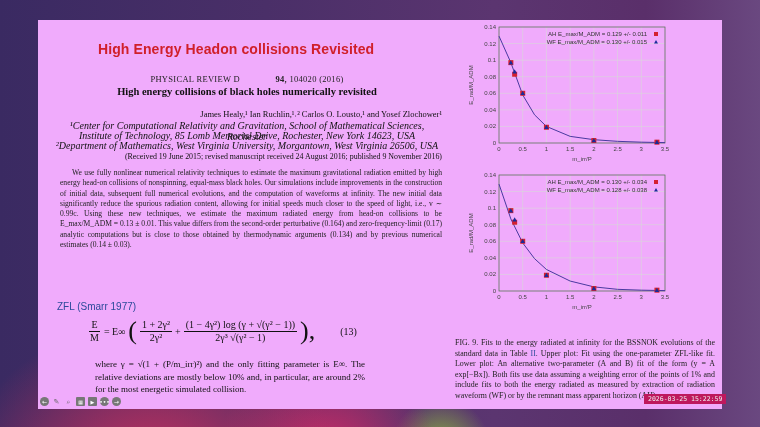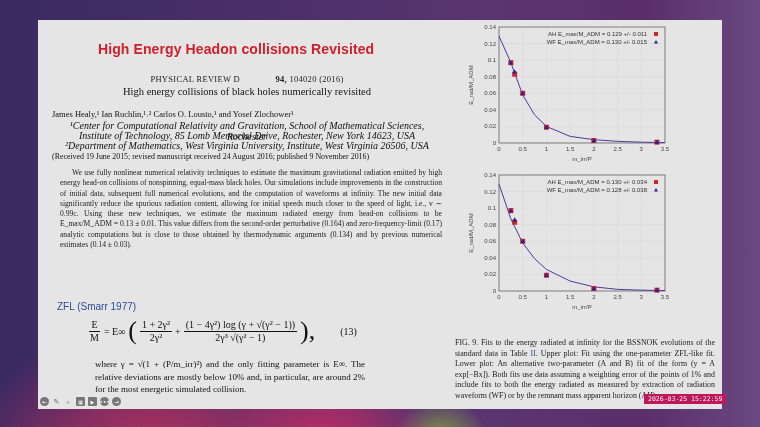--- a/index.html
+++ b/index.html
@@ -7,47 +7,47 @@
   body {
     position:relative;
     background: radial-gradient(ellipse at 20% 110%, #c8305e 0%, rgba(200,48,94,0) 22%),
                 radial-gradient(ellipse at 43% 108%, #d42a66 0%, rgba(212,42,102,0) 18%),
                 radial-gradient(ellipse at 58% 105%, #8ab040 0%, rgba(138,176,64,0) 8%),
                 linear-gradient(90deg, #3a2a62 0%, #4a2f68 35%, #5b3570 65%, #5a2f6a 85%, #6a4880 100%);
     font-family: "Liberation Serif", "DejaVu Serif", serif;
   }
   .slide {
     position:absolute; left:38px; top:20px; width:684px; height:389px;
-    background:#e5e5e5;
+    background:#f0abfc;
   }
   .slide-title {
     position:absolute; left:60px; top:21px;
     font-family:"Liberation Sans","DejaVu Sans",sans-serif;
     font-weight:bold; font-size:14px; color:#d0202a; letter-spacing:0.1px;
   }
   .left-col { position:absolute; left:14px; top:0; width:390px; }
   .journal {
     position:absolute; left:0; top:54px; width:390px; text-align:center;
     font-size:8.5px; color:#222; letter-spacing:0.3px;
   }
   .journal b { font-weight:bold;padding-left:33px; }
   .paper-title {
     position:absolute; left:0; top:66px; width:390px; text-align:center;
-    font-size:10.5px; font-weight:normal; color:#111;
+    font-size:10.5px; font-weight:bold; color:#111;
   }
   .authors {
-    position:absolute; left:0; top:89px; width:390px; text-align:left;
+    position:absolute; left:0; top:89px; width:390px; text-align:right;
     font-size:8.5px; color:#111;
   }
   .affil {
     position:absolute; left:0; width:390px; text-align:center;
     font-size:10px; font-style:italic; color:#111; line-height:10.5px;
   }
   .received {
-    position:absolute; left:0; top:132px; width:390px; text-align:left;
+    position:absolute; left:0; top:132px; width:390px; text-align:right;
     font-size:7.9px; color:#111;
   }
   .abstract {
     position:absolute; left:8px; top:148px; width:382px;
     font-size:7.6px; color:#222; line-height:10.3px; text-align:justify;
     text-indent:12px;
   }
   .zfl {
     position:absolute; left:19px; top:281px;
     font-family:"Liberation Sans","DejaVu Sans",sans-serif;
@@ -98,21 +98,21 @@
 
 <div class="slide">
   <div class="slide-title">High Energy Headon collisions Revisited</div>
 
   <div class="left-col">
     <div class="journal"><span>PHYSICAL REVIEW D </span><b>94,</b><span> 104020 (2016)</span></div>
     <div class="paper-title">High energy collisions of black holes numerically revisited</div>
     <div class="authors">James Healy,¹ Ian Ruchlin,¹˒² Carlos O. Lousto,¹ and Yosef Zlochower¹</div>
     <div class="affil" style="top:101px">¹Center for Computational Relativity and Gravitation, School of Mathematical Sciences, Rochester</div>
     <div class="affil" style="top:111px">Institute of Technology, 85 Lomb Memorial Drive, Rochester, New York 14623, USA</div>
-    <div class="affil" style="top:121px">²Department of Mathematics, West Virginia University, Institute, West Virginia 26506, USA</div>
+    <div class="affil" style="top:121px">²Department of Mathematics, West Virginia University, Morgantown, West Virginia 26506, USA</div>
     <div class="received">(Received 19 June 2015; revised manuscript received 24 August 2016; published 9 November 2016)</div>
     <div class="abstract">We use fully nonlinear numerical relativity techniques to estimate the maximum gravitational radiation emitted by high energy head-on collisions of nonspinning, equal-mass black holes. Our simulations include improvements in the construction of initial data, subsequent full numerical evolutions, and the computation of waveforms at infinity. The new initial data significantly reduce the spurious radiation content, allowing for initial speeds much closer to the speed of light, i.e., v ∼ 0.99c. Using these new techniques, we estimate the maximum radiated energy from head-on collisions to be E_max/M_ADM = 0.13 ± 0.01. This value differs from the second-order perturbative (0.164) and zero-frequency-limit (0.17) analytic computations but is close to those obtained by thermodynamic arguments (0.134) and by previous numerical estimates (0.14 ± 0.03).</div>
   </div>
 
   <div class="zfl">ZFL (Smarr 1977)</div>
 
   <div class="equation">
     <div class="eq-row">
       <span class="frac">
         <span class="num">E</span>

